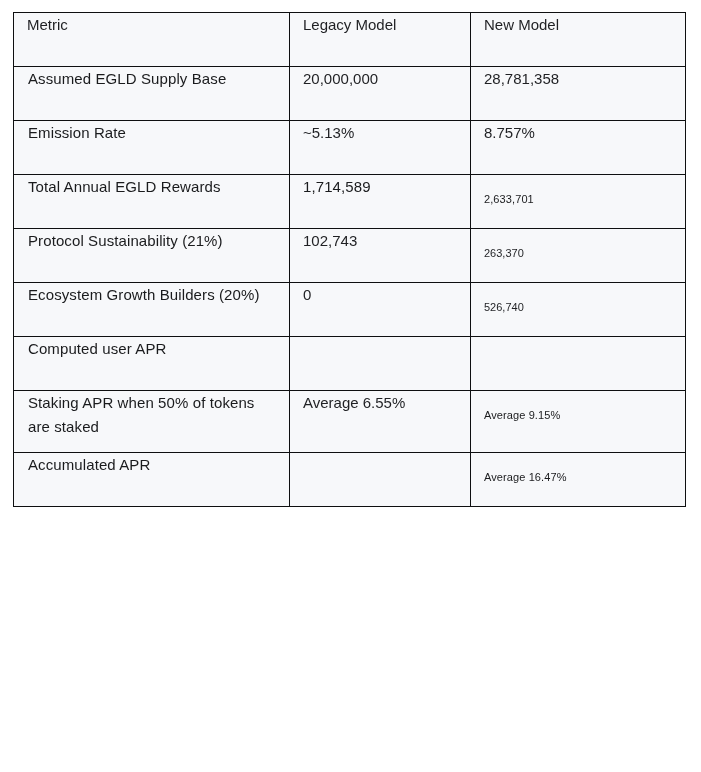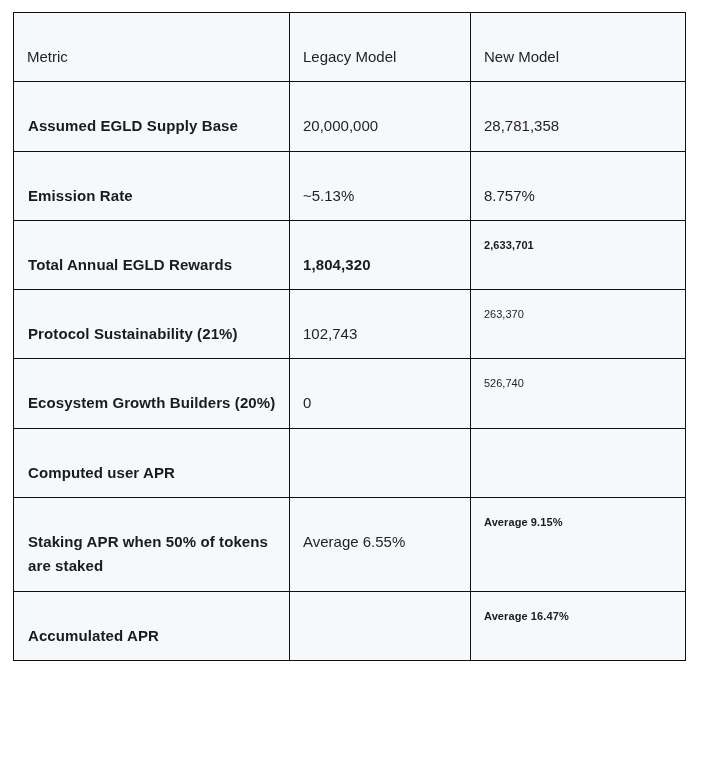--- a/index.html
+++ b/index.html
@@ -20,33 +20,33 @@
     table-layout: fixed;
     width: 672px;
     background: #f7f8fa;
   }
   th, td {
     border: 1.5px solid #0e0f10;
     vertical-align: top;
     text-align: left;
     box-sizing: border-box;
     height: 54px;
-    padding: 32px 12px 12px 13px;
+    padding: 0 12px 12px 13px;
     font-size: 15px;
     line-height: 1.62;
     color: #1f2023;
     font-weight: 400;
     overflow: hidden;
     margin-top: 40px;
   }
   td:first-child {
     padding-left: 14px;
   }
   .bold {
-    font-weight: 700;
+    font-weight: 400;
     color: #1a1b1d;
     letter-spacing: 0.1px;
   }
   .small {
     font-size: 11px;
     padding-top: 16px;
   }
 </style>
 </head>
 <body>
@@ -71,21 +71,21 @@
           <td>20,000,000</td>
           <td>28,781,358</td>
         </tr>
         <tr>
           <td class="bold">Emission Rate</td>
           <td>~5.13%</td>
           <td>8.757%</td>
         </tr>
         <tr>
           <td class="bold">Total Annual EGLD Rewards</td>
-          <td class="bold">1,804,320</td>
+          <td class="bold">1,714,589</td>
           <td class="bold small">2,633,701</td>
         </tr>
         <tr>
           <td class="bold">Protocol Sustainability (21%)</td>
           <td>102,743</td>
           <td class="small">263,370</td>
         </tr>
         <tr>
           <td class="bold">Ecosystem Growth Builders (20%)</td>
           <td>0</td>

